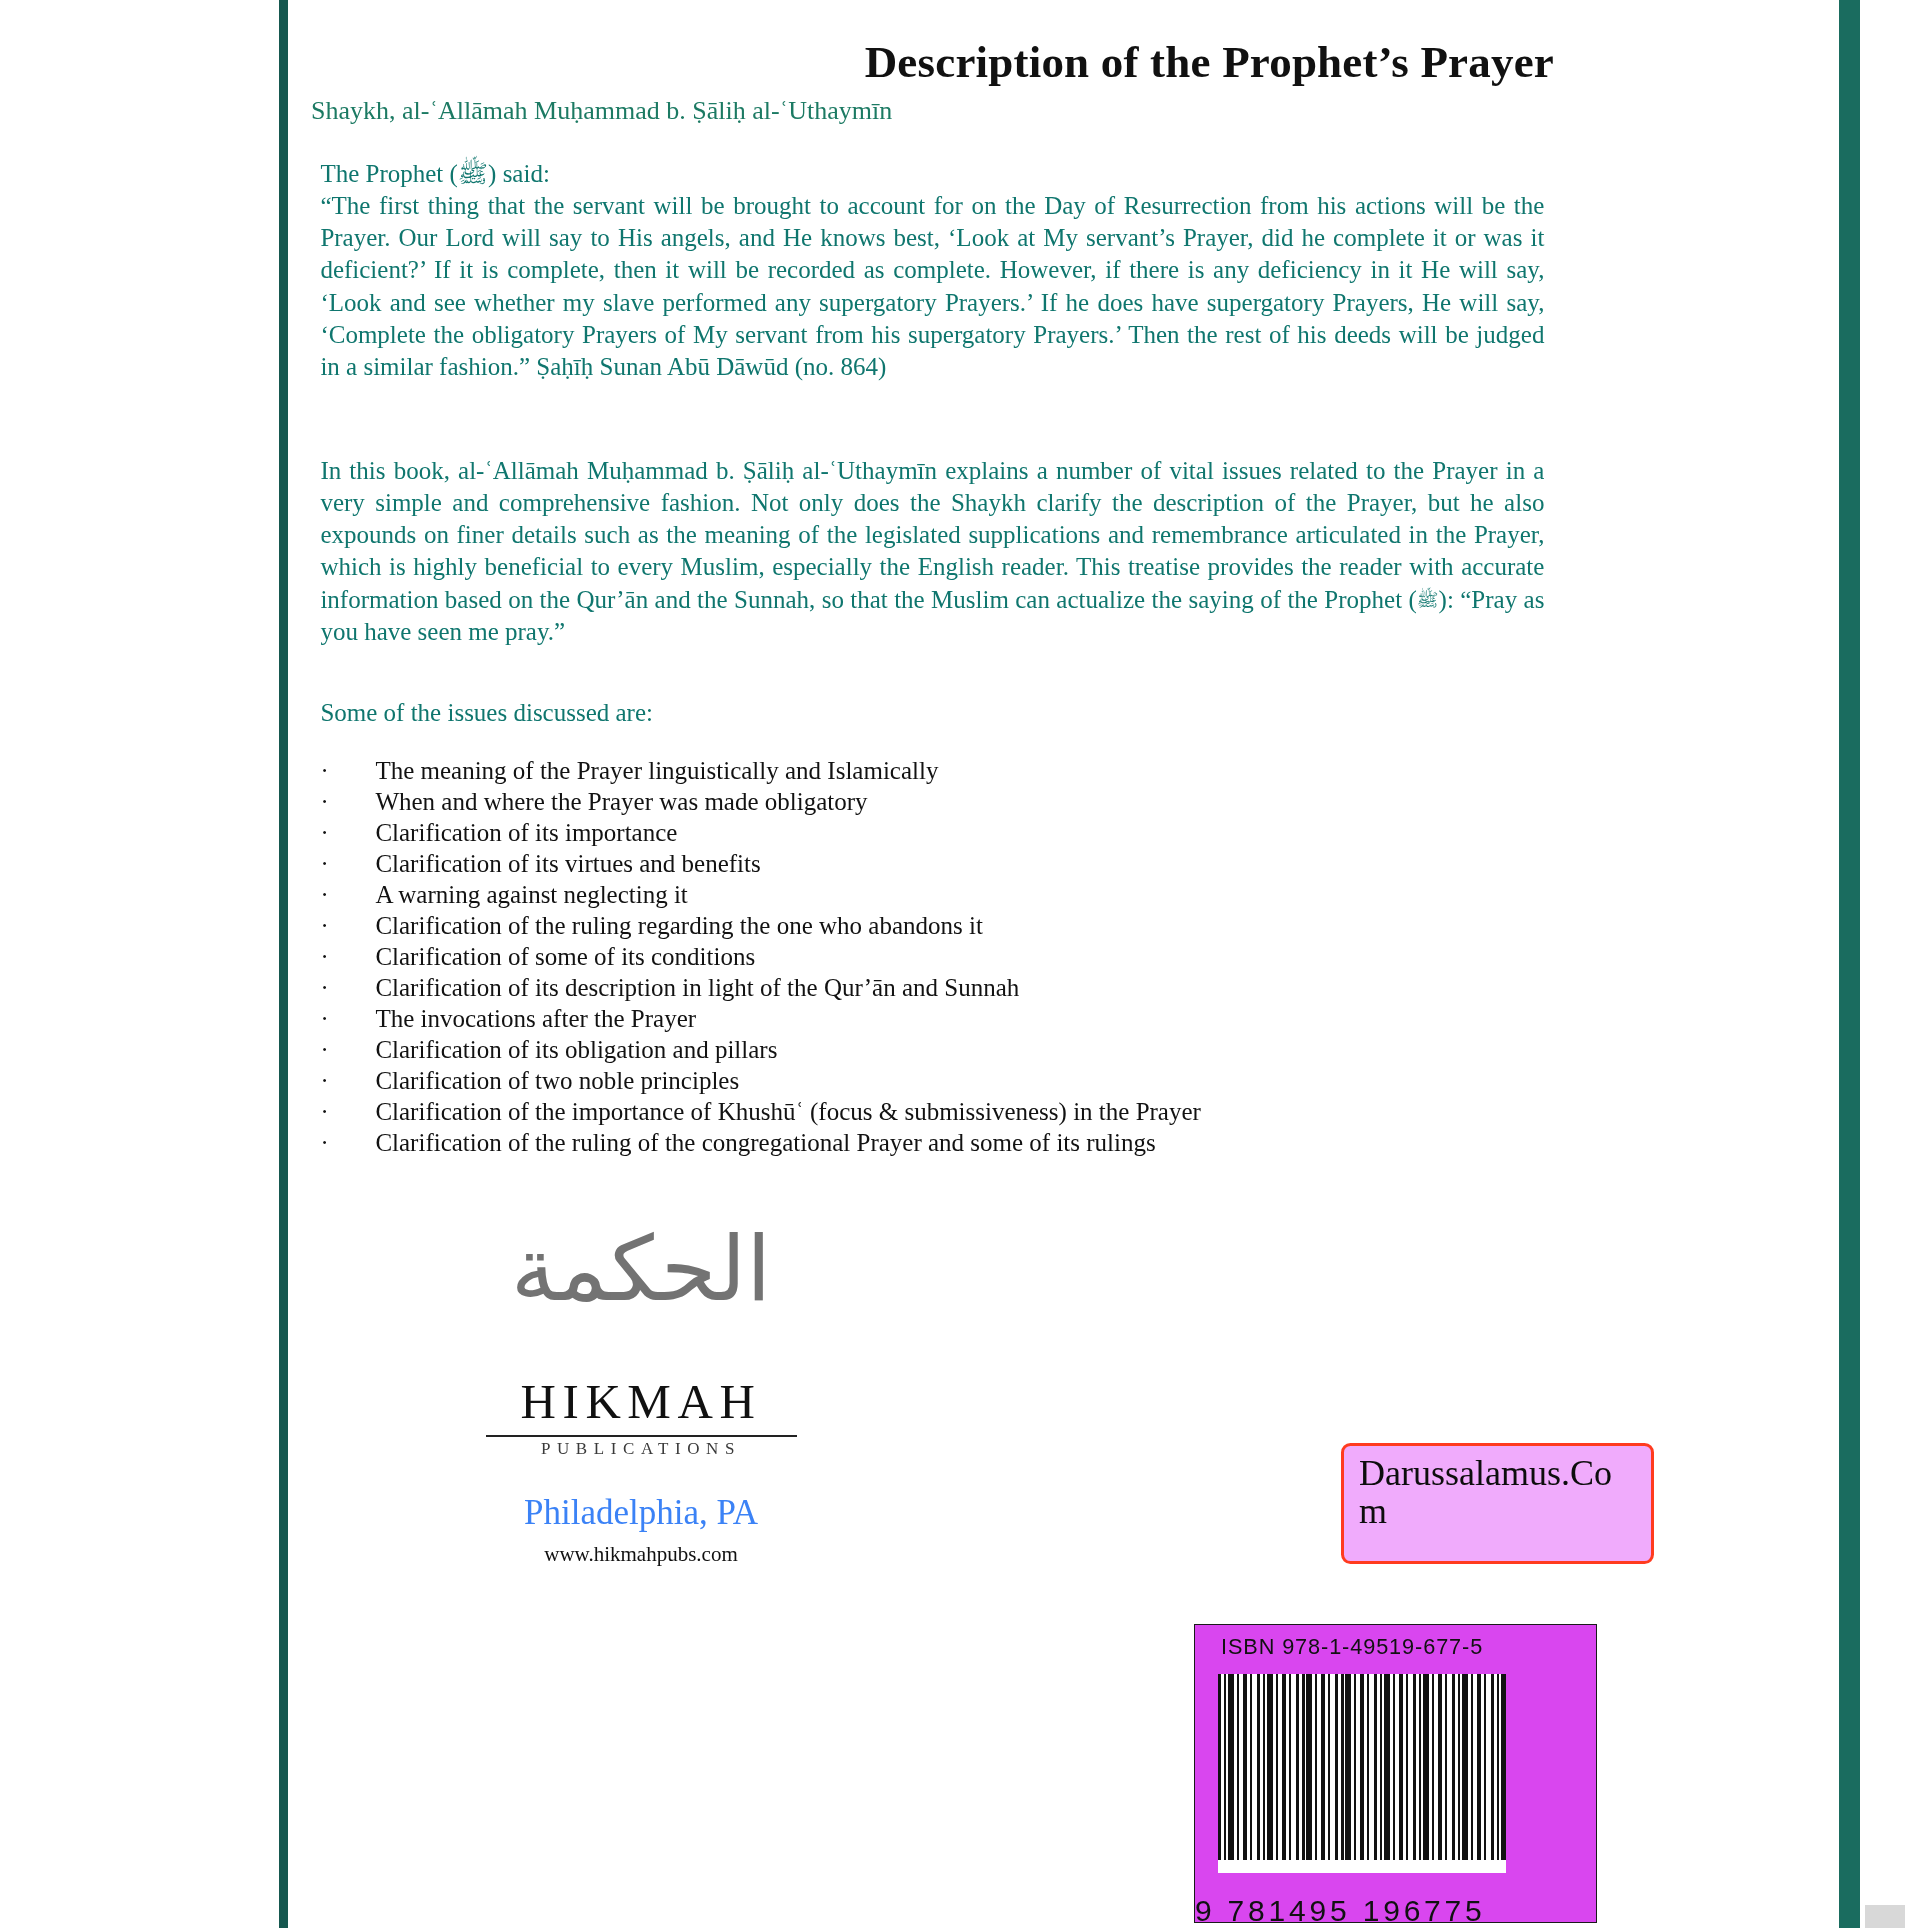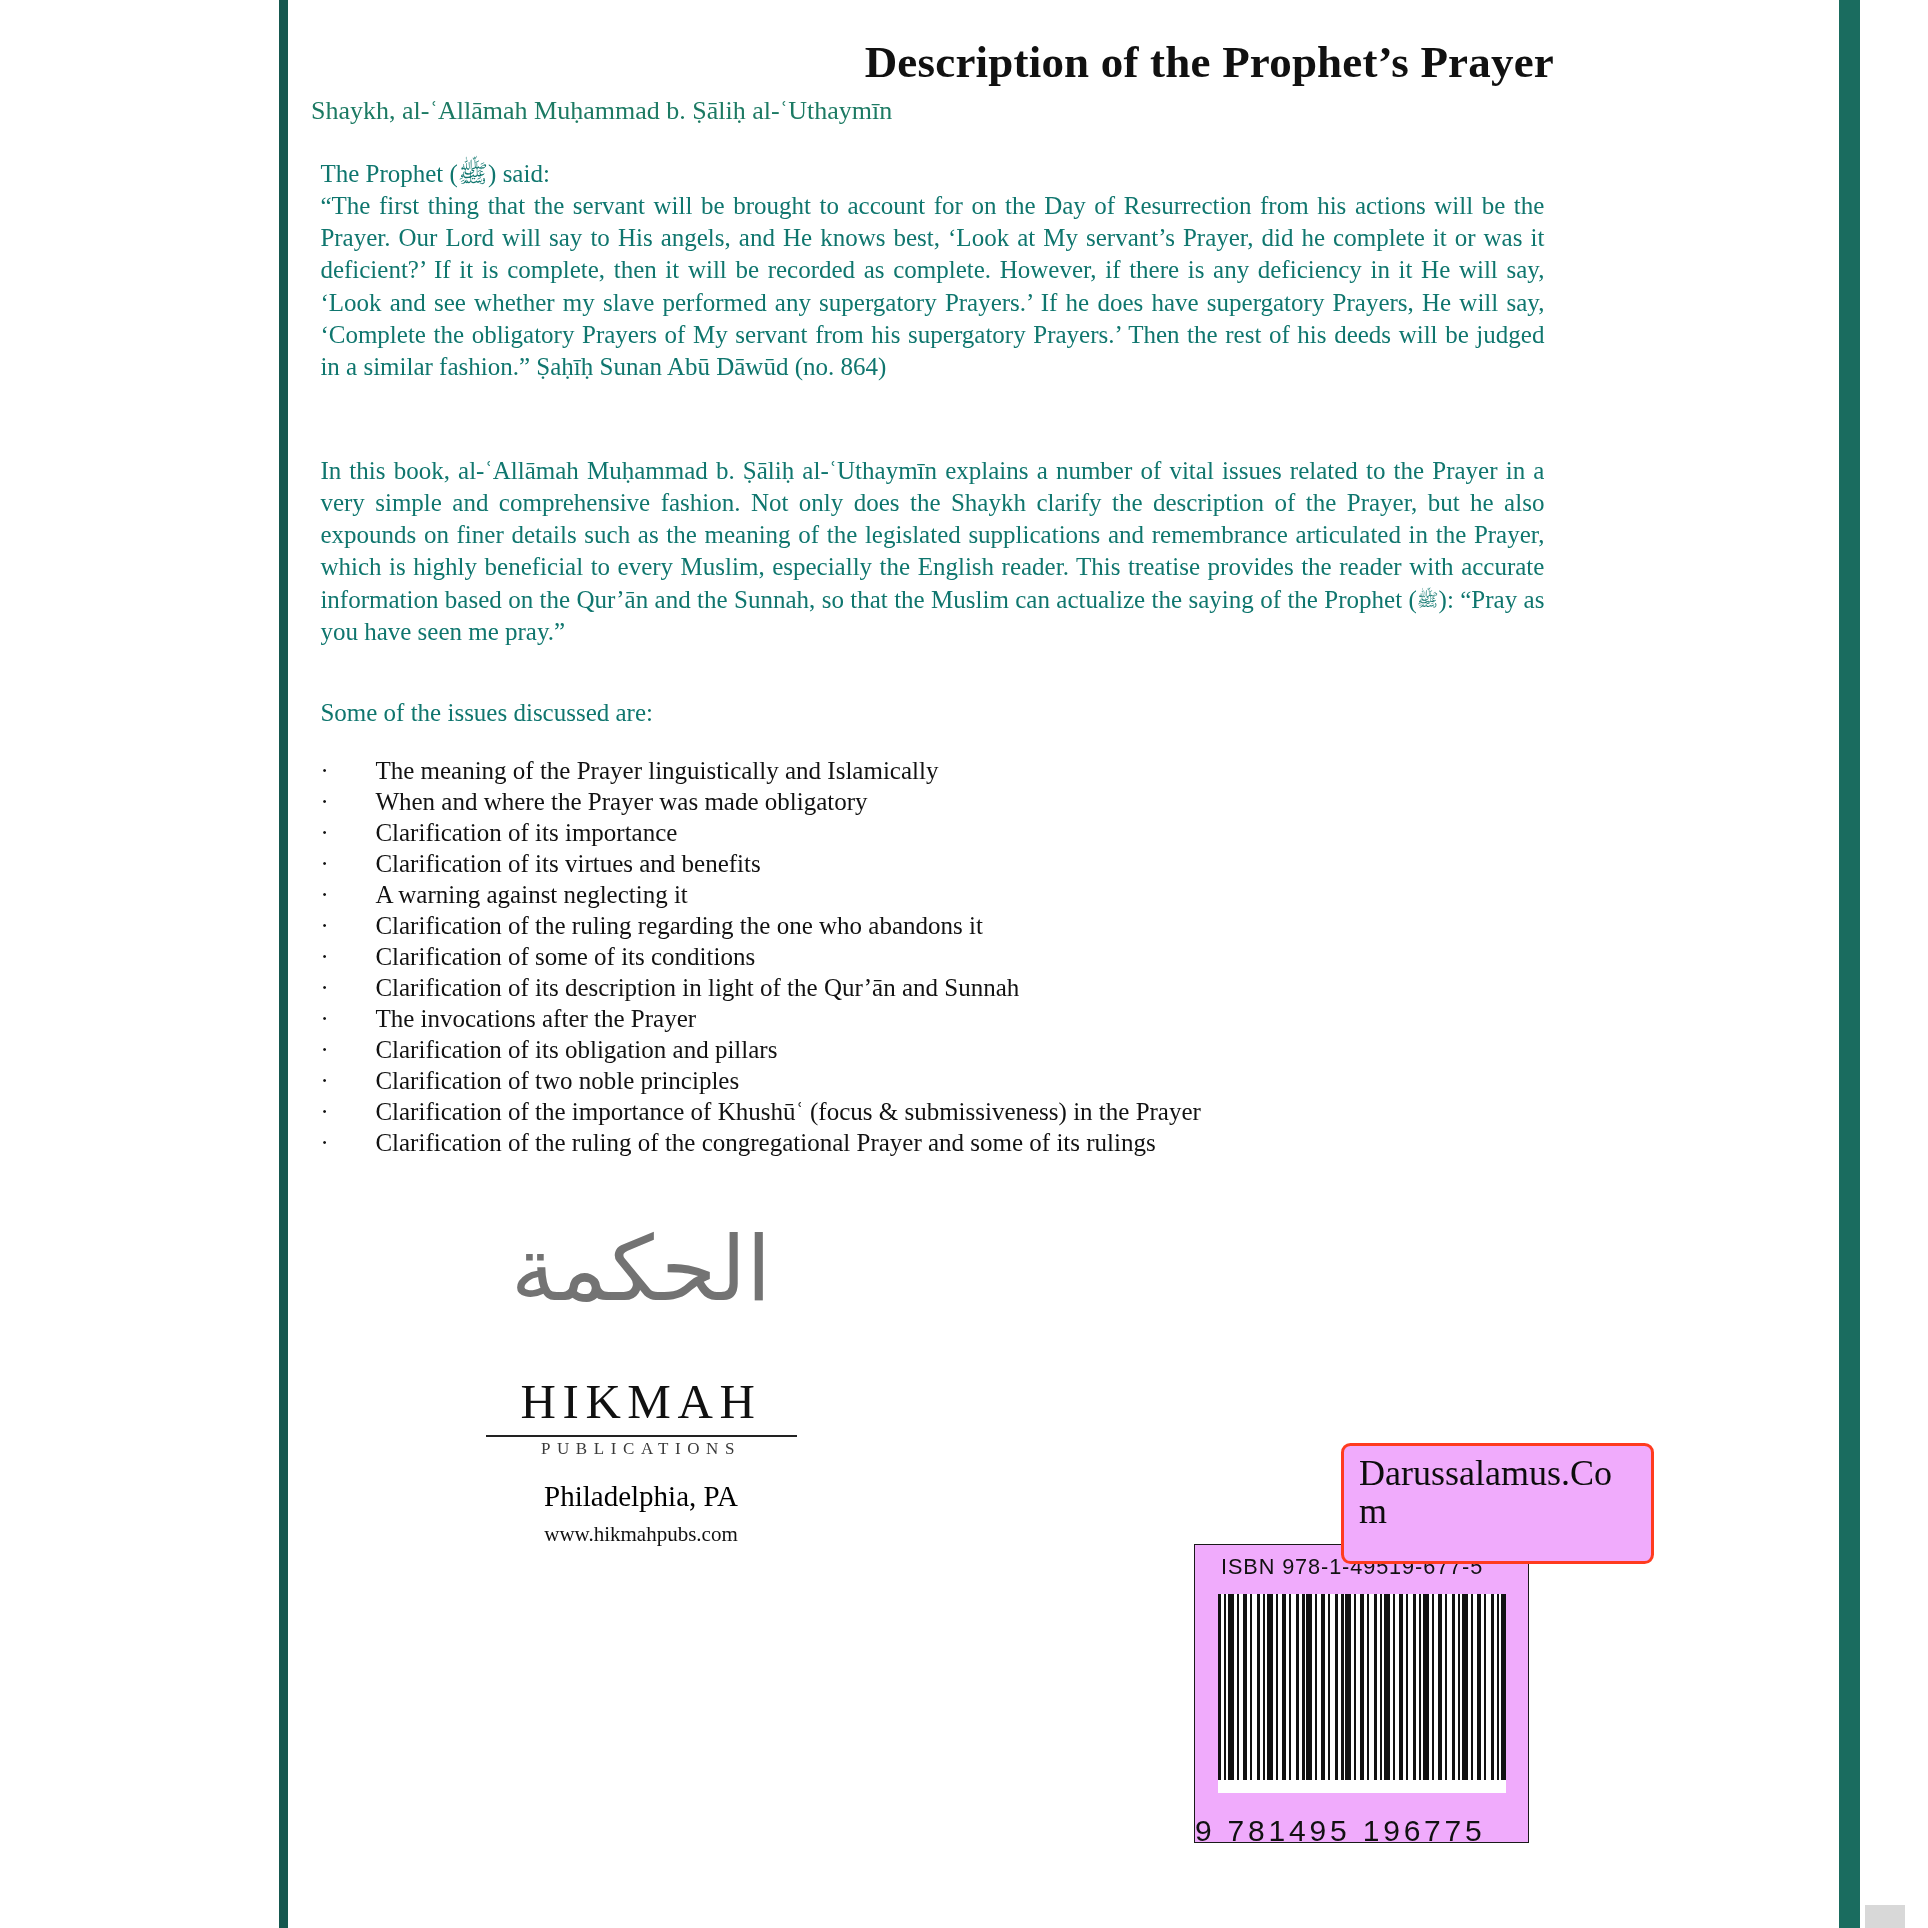--- a/index.html
+++ b/index.html
@@ -181,38 +181,38 @@
     color: #3a3a3a;
     font-family: "Liberation Serif", serif;
   }
   .pub-rule {
     width: 311px;
     height: 1.9px;
     background: #222222;
     margin: 5.6px auto 0 auto;
   }
   .pub-city {
-    margin-top: 21px;
-    font-size: 29px;
-    color: #000000;
+    margin-top: 34px;
+    font-size: 35px;
+    color: #3b82f6;
   }
   .pub-web {
     margin-top: 9.4px;
     font-size: 21px;
     color: #111111;
   }
 
   
   .barcode-box {
     position: absolute;
     left: 1194px;
-    top: 1544px;
-    width: 335px;
+    top: 1624px;
+    width: 403px;
     height: 299px;
-    background: #f0abfc;
+    background: #d946ef;
     border: 1.9px solid #1a1a1a;
     box-sizing: border-box;
   }
   .isbn-text {
     position: absolute;
     left: 26px;
     top: 9.4px;
     font-size: 21.7px;
     letter-spacing: 0.9px;
     font-family: "Liberation Sans", sans-serif;

